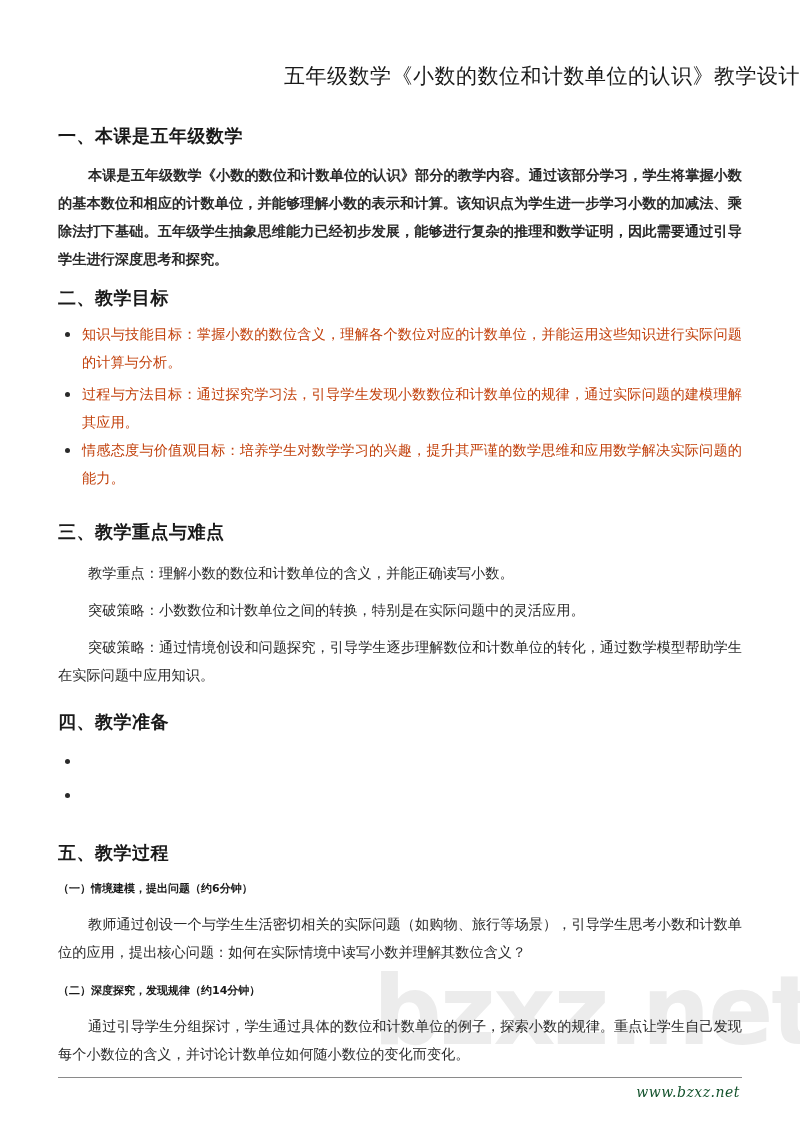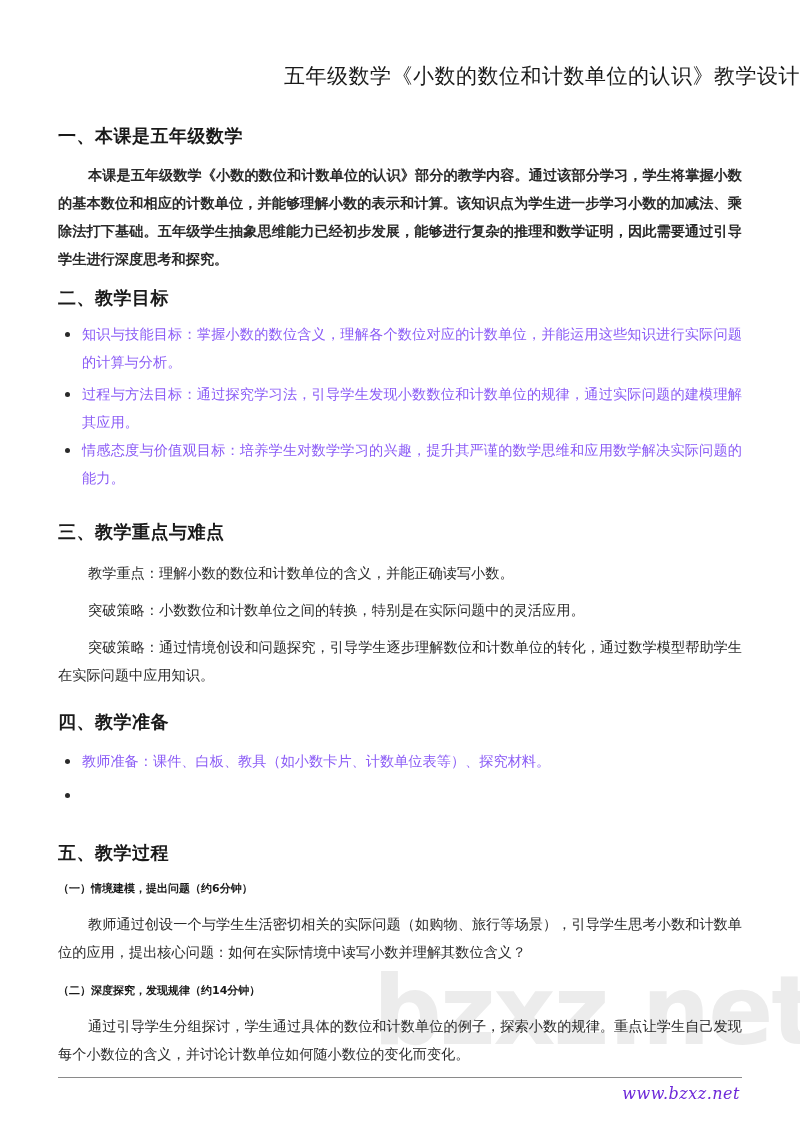--- a/index.html
+++ b/index.html
@@ -60,21 +60,21 @@
       color: #2a2a2a;
       text-align: justify;
       margin: 0;
     }
     .bullet {
       position: absolute;
       left: 58px;
       width: 684px;
       font-size: 14.2px;
       line-height: 28px;
-      color: #8b5cf6;
+      color: #c2410c;
       padding-left: 24px;
       box-sizing: border-box;
       text-align: justify;
     }
     .bullet .dot {
       position: absolute;
       left: 7px;
       top: 12px;
       width: 5px;
       height: 5px;
@@ -88,22 +88,22 @@
       width: 684px;
       height: 0;
       border-top: 1.5px solid #8a8a8a;
     }
     .footer-url {
       position: absolute;
       right: 60px;
       top: 1084px;
       font-family: "DejaVu Serif", "Liberation Serif", serif;
       font-style: italic;
-      font-size: 16px;
-      color: #6d28d9;
+      font-size: 14px;
+      color: #14532d;
       letter-spacing: 0.5px;
     }
     .watermark {
       position: absolute;
       left: 373px;
       top: 955px;
       font-family: "DejaVu Sans", "Liberation Sans", sans-serif;
       font-weight: bold;
       font-size: 96px;
       color: #ececec;
@@ -143,21 +143,20 @@
     </div>
 
     <div class="h1" style="top:520px;">三、教学重点与难点</div>
     <p class="para" style="top:559px;">教学重点：理解小数的数位和计数单位的含义，并能正确读写小数。</p>
     <p class="para" style="top:596px;">突破策略：小数数位和计数单位之间的转换，特别是在实际问题中的灵活应用。</p>
     <p class="para" style="top:633px;">突破策略：通过情境创设和问题探究，引导学生逐步理解数位和计数单位的转化，通过数学模型帮助学生在实际问题中应用知识。</p>
 
     <div class="h1" style="top:710px;">四、教学准备</div>
     <div class="bullet" style="top:747px;">
       <span class="dot"></span>
-      <span>教师准备：课件、白板、教具（如小数卡片、计数单位表等）、探究材料。</span>
     </div>
     <div class="bullet" style="top:781px;">
       <span class="dot"></span>
     </div>
 
     <div class="h1" style="top:841px;">五、教学过程</div>
     <div class="h2" style="top:881px;">（一）情境建模，提出问题（约6分钟）</div>
     <p class="para" style="top:910px;">教师通过创设一个与学生生活密切相关的实际问题（如购物、旅行等场景），引导学生思考小数和计数单位的应用，提出核心问题：如何在实际情境中读写小数并理解其数位含义？</p>
     <div class="h2" style="top:983px;">（二）深度探究，发现规律（约14分钟）</div>
     <p class="para" style="top:1012px;">通过引导学生分组探讨，学生通过具体的数位和计数单位的例子，探索小数的规律。重点让学生自己发现每个小数位的含义，并讨论计数单位如何随小数位的变化而变化。</p>

